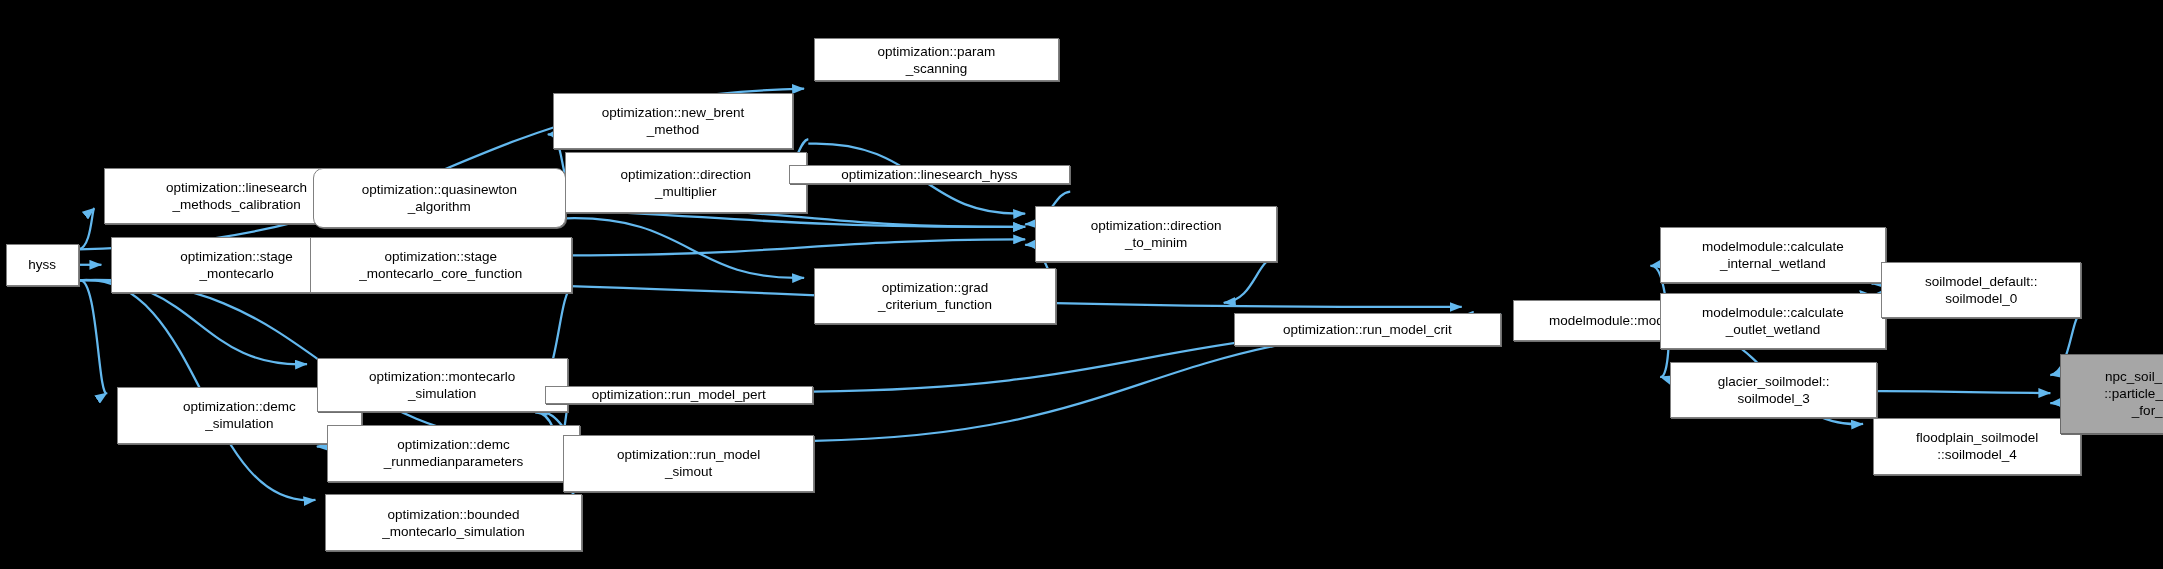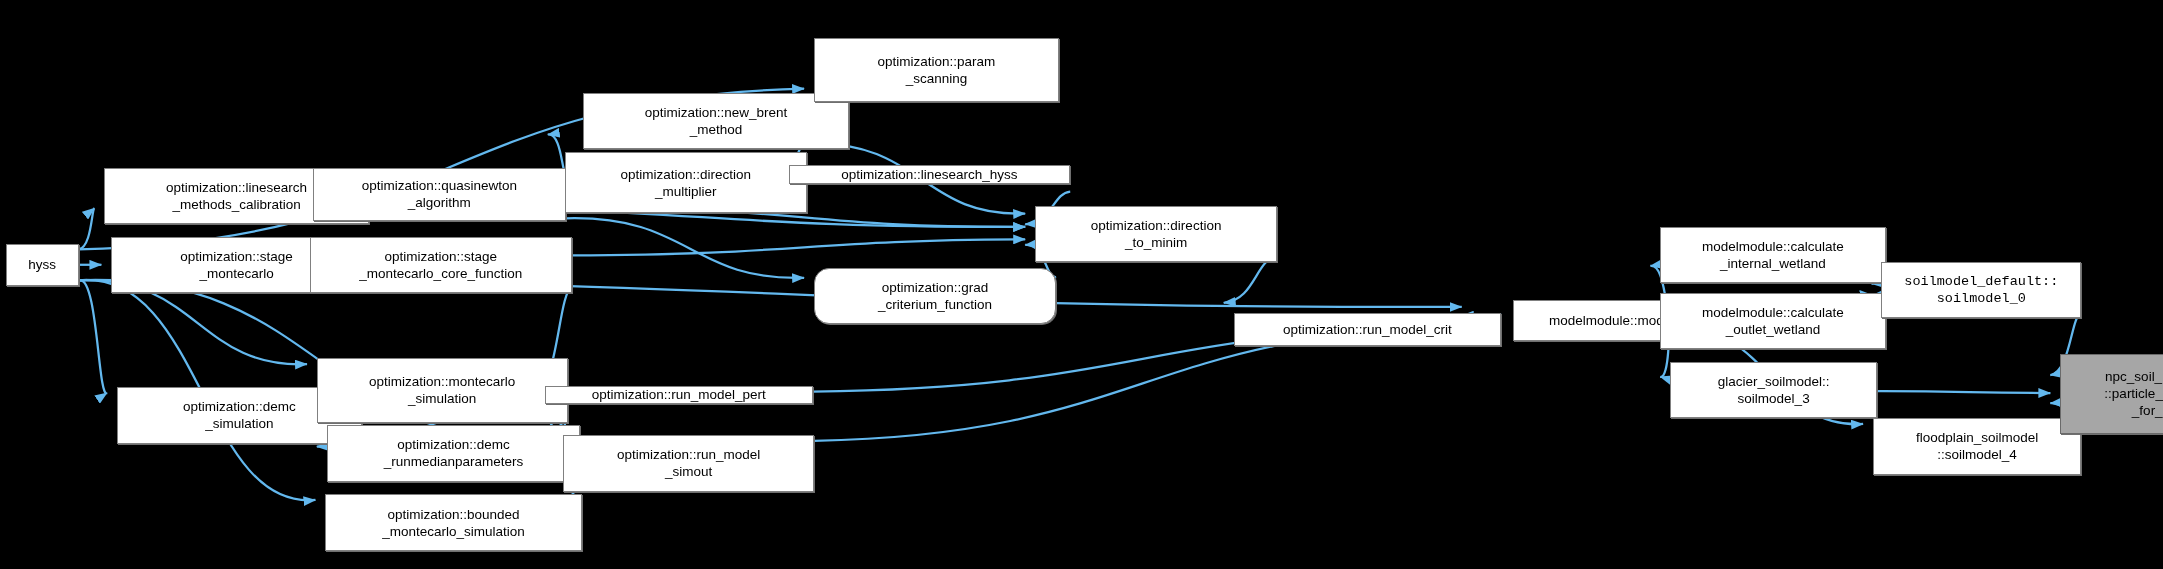--- a/index.html
+++ b/index.html
@@ -109,53 +109,53 @@
       </g>
   </svg>
   <div id="node-layer">
       <div class="node" style="left: 5.63281px; top: 243.656px; width: 73.2266px; height: 42.2525px; justify-content: flex-end;"><span class="node-label">hyss</span></div>
       <div class="node" style="left: 104.207px; top: 167.601px; width: 264.742px; height: 56.3366px;"><span class="node-label">optimization::linesearch
 _methods_calibration</span></div>
       <div class="node" style="left: 111.248px; top: 236.614px; width: 250.66px; height: 56.3366px;"><span class="node-label">optimization::stage
 _montecarlo</span></div>
       <div class="node" style="left: 116.881px; top: 387.314px; width: 245.027px; height: 56.3366px;"><span class="node-label">optimization::demc
 _simulation</span></div>
-      <div class="node" style="left: 312.621px; top: 167.601px; width: 253.477px; height: 53px;"><span class="node-label">optimization::quasinewton
+      <div class="node" style="left: 312.621px; top: 167.601px; width: 253.477px; height: 60px; border-radius: 10px;"><span class="node-label">optimization::quasinewton
 _algorithm</span></div>
       <div class="node" style="left: 309.805px; top: 236.614px; width: 261.926px; height: 56.3366px;"><span class="node-label">optimization::stage
 _montecarlo_core_function</span></div>
-      <div class="node" style="left: 316.846px; top: 357.738px; width: 250.66px; height: 65px;"><span class="node-label">optimization::montecarlo
+      <div class="node" style="left: 316.846px; top: 357.738px; width: 250.66px; height: 54px;"><span class="node-label">optimization::montecarlo
 _simulation</span></div>
       <div class="node" style="left: 326.703px; top: 425.342px; width: 253.477px; height: 56.3366px;"><span class="node-label">optimization::demc
 _runmedianparameters</span></div>
       <div class="node" style="left: 325.295px; top: 494.354px; width: 256.293px; height: 56.3366px;"><span class="node-label">optimization::bounded
 _montecarlo_simulation</span></div>
-      <div class="node" style="left: 583px; top: 92.9554px; width: 266px; height: 56.3366px;"><span class="node-label">optimization::new_brent
+      <div class="node" style="left: 553px; top: 92.9554px; width: 240px; height: 56.3366px;"><span class="node-label">optimization::new_brent
 _method</span></div>
       <div class="node" style="left: 564.689px; top: 152px; width: 242.211px; height: 61px;"><span class="node-label">optimization::direction
 _multiplier</span></div>
       <div class="node" style="left: 544.975px; top: 385.906px; width: 267.559px; height: 18px;"><span class="node-label">optimization::run_model_pert</span></div>
       <div class="node" style="left: 563.281px; top: 435.2px; width: 250.66px; height: 56.3366px;"><span class="node-label">optimization::run_model
 _simout</span></div>
       <div class="node" style="left: 788.594px; top: 164.785px; width: 281.641px; height: 19px;"><span class="node-label">optimization::linesearch_hyss</span></div>
-      <div class="node" style="left: 813.941px; top: 267.599px; width: 242.211px; height: 56.3366px; border-radius: 15px;"><span class="node-label">optimization::grad
+      <div class="node" style="left: 813.941px; top: 267.599px; width: 242.211px; height: 56.3366px;"><span class="node-label">optimization::grad
 _criterium_function</span></div>
-      <div class="node" style="left: 813.941px; top: 38.0272px; width: 245.027px; height: 64px;"><span class="node-label">optimization::param
+      <div class="node" style="left: 813.941px; top: 38.0272px; width: 245.027px; height: 43px;"><span class="node-label">optimization::param
 _scanning</span></div>
       <div class="node" style="left: 1035.03px; top: 205.629px; width: 242.211px; height: 56.3366px;"><span class="node-label">optimization::direction
 _to_minim</span></div>
       <div class="node" style="left: 1233.59px; top: 297.176px; width: 267.559px; height: 32.3936px; margin-top: 16px;"><span class="node-label">optimization::run_model_crit</span></div>
       <div class="node" style="left: 1513px; top: 299.993px; width: 197.148px; height: 41px;"><span class="node-label">modelmodule::model</span></div>
       <div class="node" style="left: 1660.27px; top: 226.755px; width: 225.312px; height: 56.3366px;"><span class="node-label">modelmodule::calculate
 _internal_wetland</span></div>
       <div class="node" style="left: 1660.27px; top: 292.95px; width: 225.312px; height: 56.3366px;"><span class="node-label">modelmodule::calculate
 _outlet_wetland</span></div>
       <div class="node" style="left: 1670.13px; top: 361.963px; width: 207.006px; height: 56.3366px;"><span class="node-label">glacier_soilmodel::
 soilmodel_3</span></div>
       <div class="node" style="left: 1872.91px; top: 418.3px; width: 208.414px; height: 56.3366px;"><span class="node-label">floodplain_soilmodel
 ::soilmodel_4</span></div>
-      <div class="node" style="left: 1881.36px; top: 261.965px; width: 199.965px; height: 56.3366px; font-family: Liberation Mono, monospace;"><span class="node-label">soilmodel_default::
+      <div class="node" style="left: 1881.36px; top: 261.965px; width: 199.965px; height: 56.3366px;"><span class="node-label">soilmodel_default::
 soilmodel_0</span></div>
       <div class="node highlight" style="left: 2060.2px; top: 353.512px; width: 208.414px; height: 80.2797px;"><span class="node-label">npc_soil_processes
 ::particle_processes
 _for_runoff</span></div>
     </div>
 </div>
 
 </body></html>

